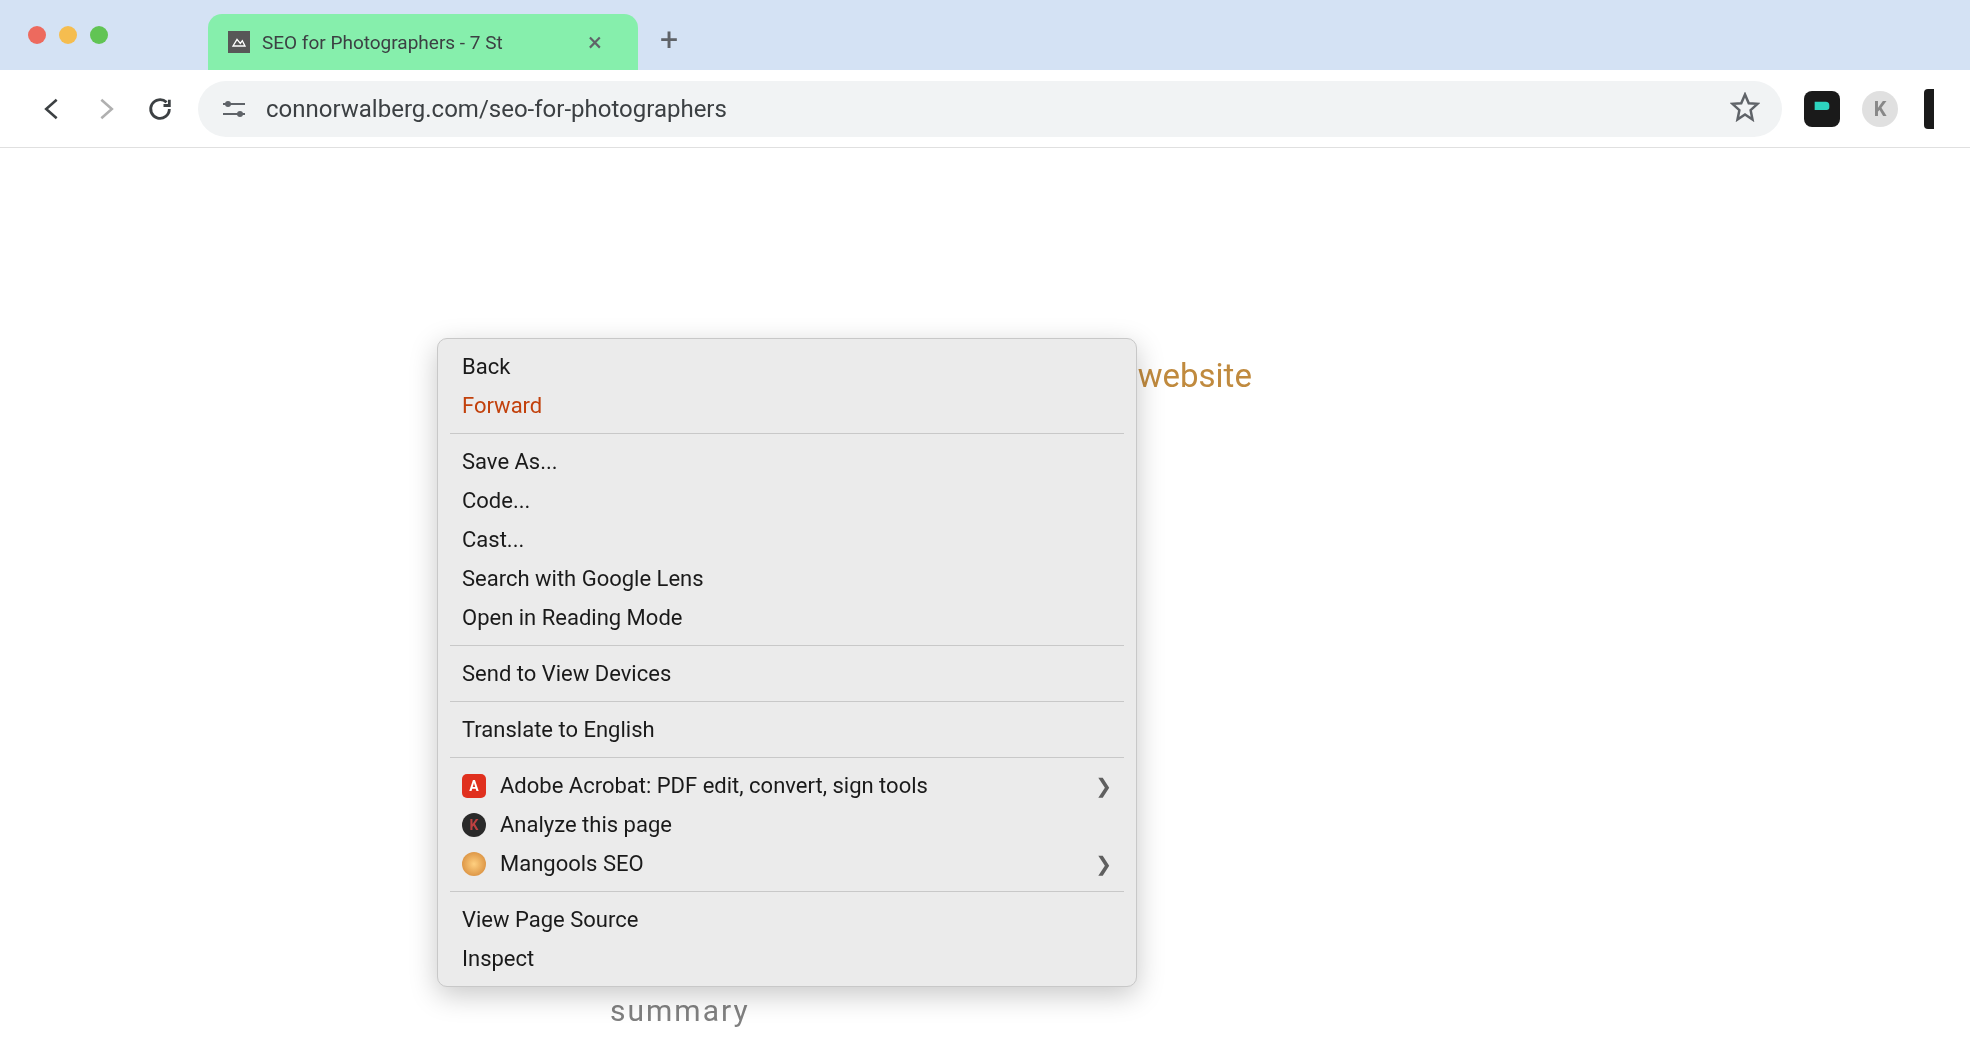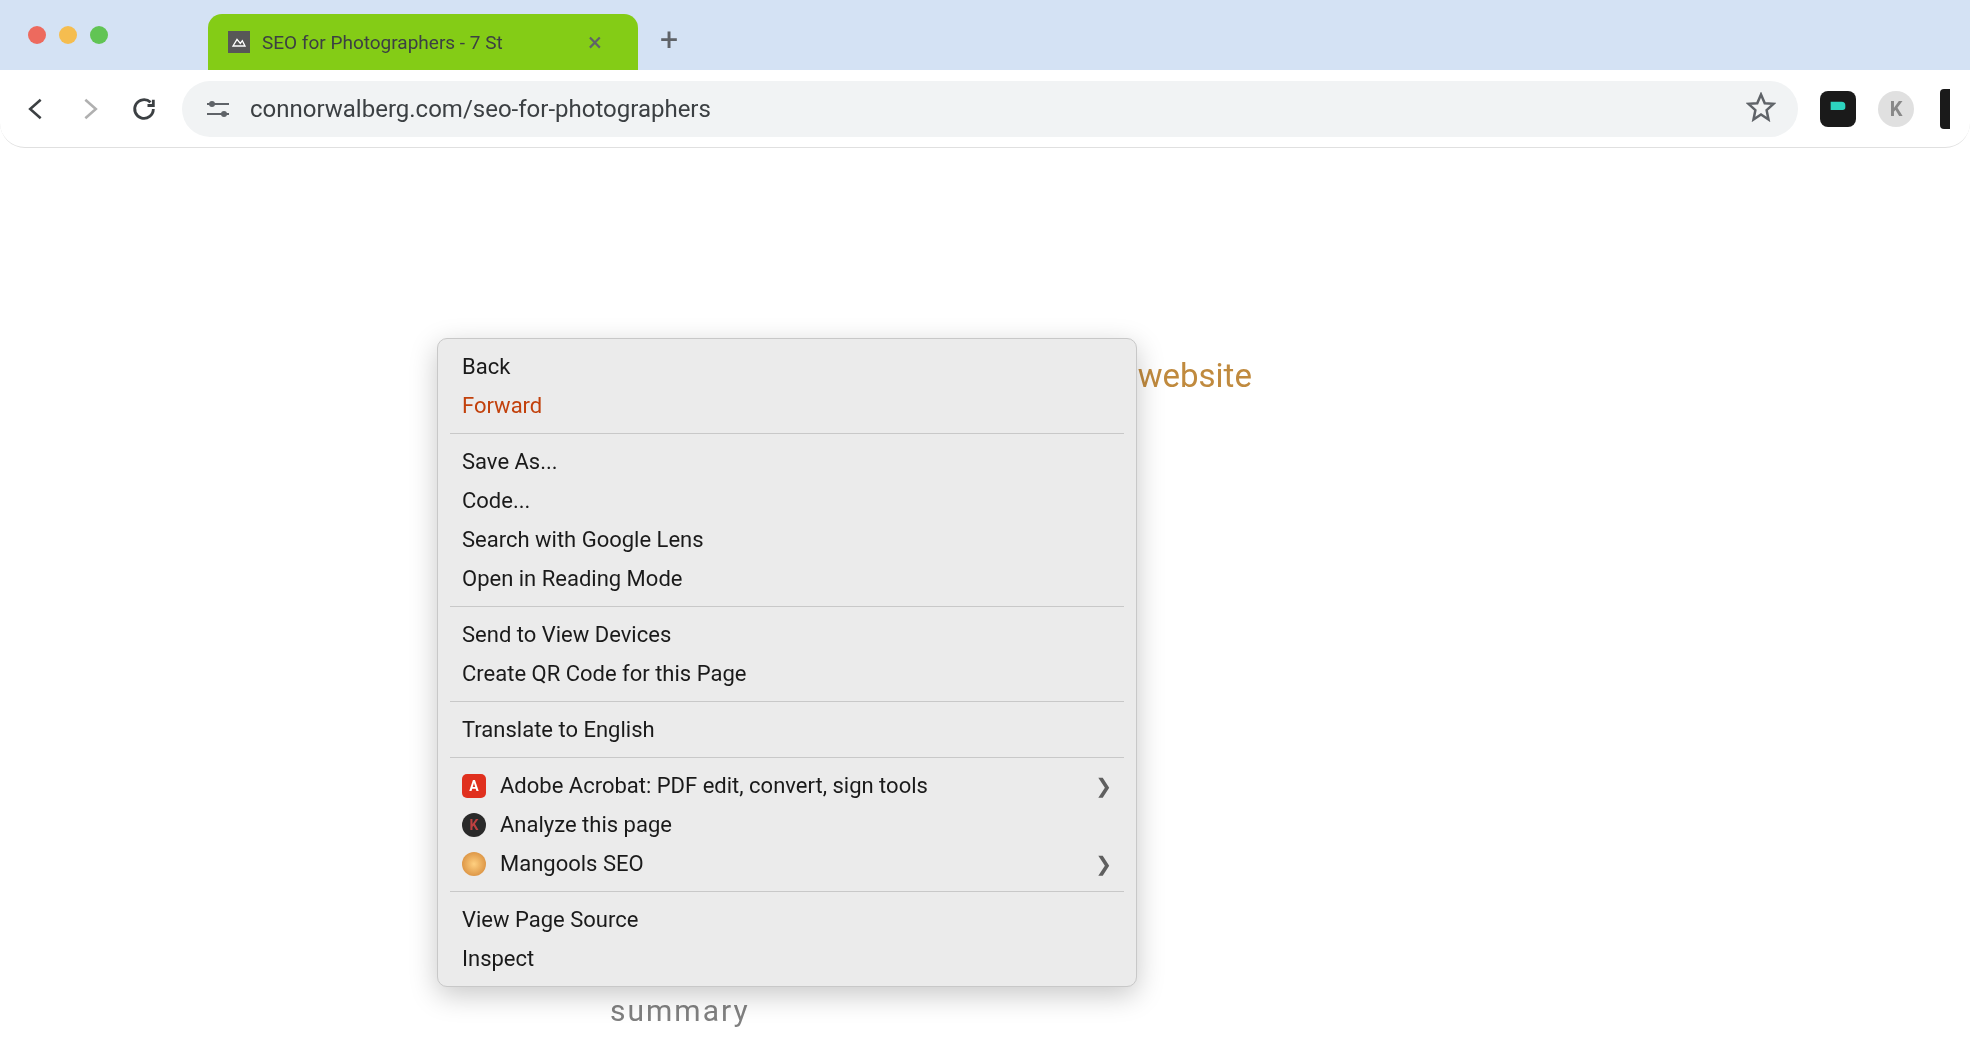--- a/index.html
+++ b/index.html
@@ -24,21 +24,21 @@
       align-self: center;
       margin-right: 100px;
     }
     .traffic-light {
       width: 18px; height: 18px; border-radius: 50%;
     }
     .tl-red { background: #ed6a5e; }
     .tl-yellow { background: #f5bd4f; }
     .tl-green { background: #61c454; }
     .tab {
-      background: #84cc16;
+      background: #86efac;
       height: 56px;
       border-radius: 14px 14px 0 0;
       display: flex;
       align-items: center;
       padding: 0 18px 0 20px;
       gap: 12px;
       min-width: 430px;
     }
     .favicon {
       width: 22px; height: 22px;
@@ -69,24 +69,23 @@
       align-self: center;
       cursor: pointer;
       line-height: 1;
       margin-top: 8px;
     }
     .toolbar {
       background: #fff;
       height: 78px;
       display: flex;
       align-items: center;
-      padding: 0 20px;
+      padding: 0 36px;
       gap: 22px;
       border-bottom: 1px solid #e0e0e0;
-      border-radius: 25px;
     }
     .nav-btn {
       width: 32px; height: 32px;
       display: flex; align-items: center; justify-content: center;
       color: #3c4043; cursor: pointer;
     }
     .nav-btn.disabled { color: #b0b0b0; }
     .nav-btn svg { width: 28px; height: 28px; }
     .address-bar {
       flex: 1;
@@ -269,25 +268,25 @@
     <div class="toc-item" style="margin-top:48px">graphers and on-going SEO efforts</div>
   </div>
   <div class="toc-sub" style="top:845px">Summary</div>
 
   <div class="context-menu">
     <div class="menu-item">Back</div>
     <div class="menu-item disabled">Forward</div>
     <div class="menu-sep"></div>
     <div class="menu-item">Save As...</div>
     <div class="menu-item">Code...</div>
+    <div class="menu-item">Cast...</div>
     <div class="menu-item">Search with Google Lens</div>
     <div class="menu-item">Open in Reading Mode</div>
     <div class="menu-sep"></div>
     <div class="menu-item">Send to View Devices</div>
-    <div class="menu-item">Create QR Code for this Page</div>
     <div class="menu-sep"></div>
     <div class="menu-item">Translate to English</div>
     <div class="menu-sep"></div>
     <div class="menu-item">
       <div class="menu-icon mi-adobe">A</div>
       <span>Adobe Acrobat: PDF edit, convert, sign tools</span>
       <span class="menu-chevron">❯</span>
     </div>
     <div class="menu-item">
       <div class="menu-icon mi-k">K</div>

